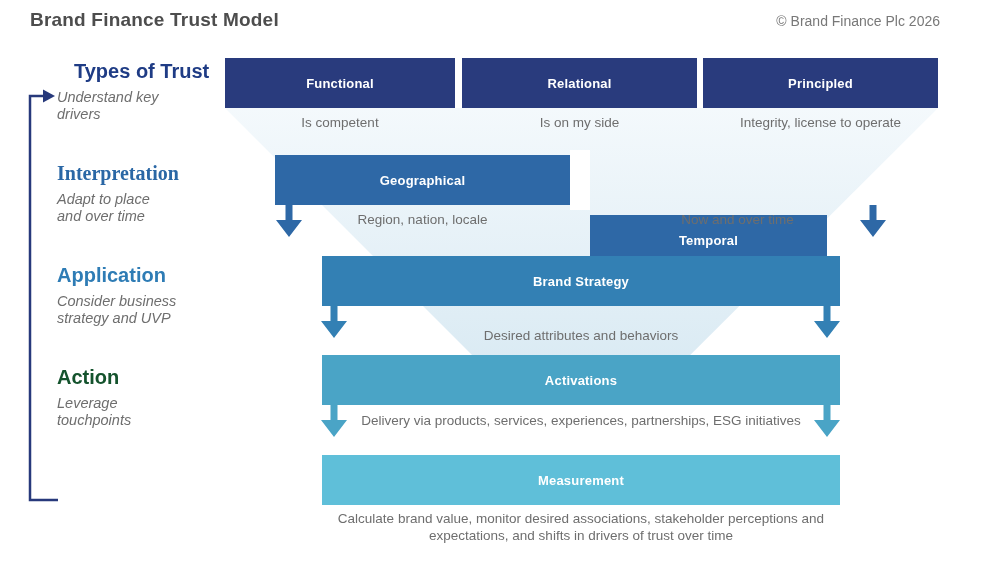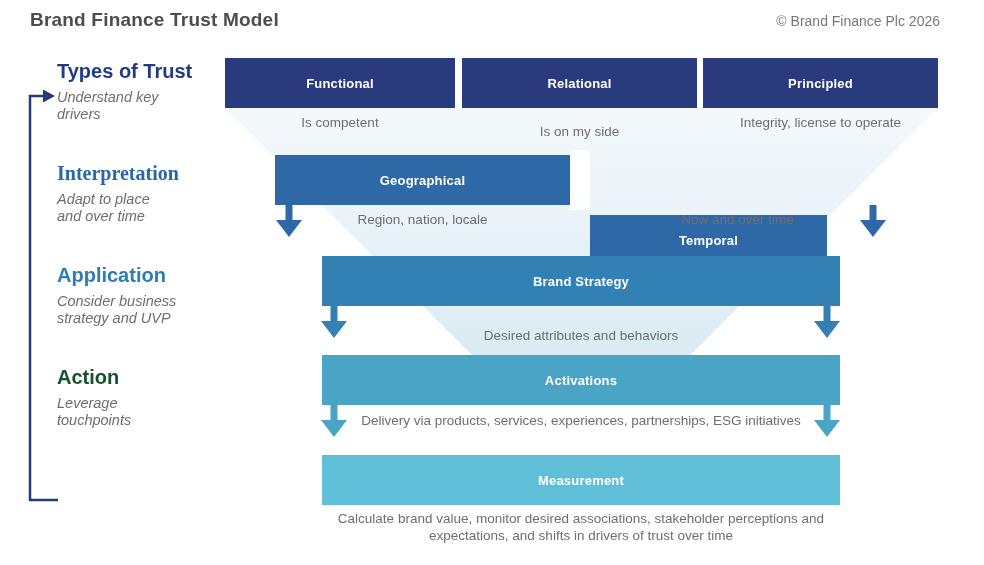--- a/index.html
+++ b/index.html
@@ -36,21 +36,21 @@
     <polygon points="225,108 938,108 640,405 522,405" fill="url(#funnelGrad)"></polygon>
     <rect x="570" y="150" width="20" height="60" fill="#ffffff"></rect>
     <path d="M44 96 H30 V500 H58" fill="none" stroke-width="2.5" stroke="#27397b"></path>
     <polygon points="43,89.5 55,96 43,102.5" fill="#27397b"></polygon>
   </svg>
 
   <div class="abs page-title">Brand Finance Trust Model</div>
   <div class="abs copyright">© Brand Finance Plc 2026</div>
 
   <div class="abs stage" style="top:60px">
-    <div class="stage-heading" style="color: rgb(31, 60, 133);">Types of Trust</div>
+    <div class="stage-heading" style="color: rgb(31, 60, 133); margin-left: 17px;">Types of Trust</div>
     <div class="stage-sub">Understand key
 drivers</div>
   </div>
   <div class="abs stage" style="top:162px">
     <div class="stage-heading" style="color: rgb(42, 103, 165); font-family: Liberation Serif, serif;">Interpretation</div>
     <div class="stage-sub">Adapt to place
 and over time</div>
   </div>
   <div class="abs stage" style="top:264px">
     <div class="stage-heading" style="color: rgb(46, 124, 181);">Application</div>
@@ -66,21 +66,21 @@
   <div class="abs box" style="left: 225px; top: 58px; width: 230px; background: rgb(41, 59, 125);">
     <span class="box-label">Functional</span>
   </div>
   <div class="abs box" style="left: 462px; top: 58px; width: 235px; background: rgb(41, 59, 125);">
     <span class="box-label">Relational</span>
   </div>
   <div class="abs box" style="left: 703px; top: 58px; width: 235px; background: rgb(41, 59, 125);">
     <span class="box-label">Principled</span>
   </div>
   <div class="abs caption" style="left:225px;top:115px;width:230px">Is competent</div>
-  <div class="abs caption" style="left:462px;top:124px;width:235px">Is on my side</div>
+  <div class="abs caption" style="left:462px;top:115px;width:235px">Is on my side</div>
   <div class="abs caption" style="left:703px;top:115px;width:235px">Integrity, license to operate</div>
 
   <div class="abs box" style="left: 275px; top: 155px; width: 295px; background: rgb(46, 104, 166);">
     <span class="box-label">Geographical</span>
   </div>
   <div class="abs box" style="left: 590px; top: 171px; width: 237px; background: rgb(46, 104, 166); margin-top: 44px;">
     <span class="box-label">Temporal</span>
   </div>
   <div class="abs caption" style="left:275px;top:212px;width:295px">Region, nation, locale</div>
   <div class="abs caption" style="left:590px;top:212px;width:295px">Now and over time</div>

